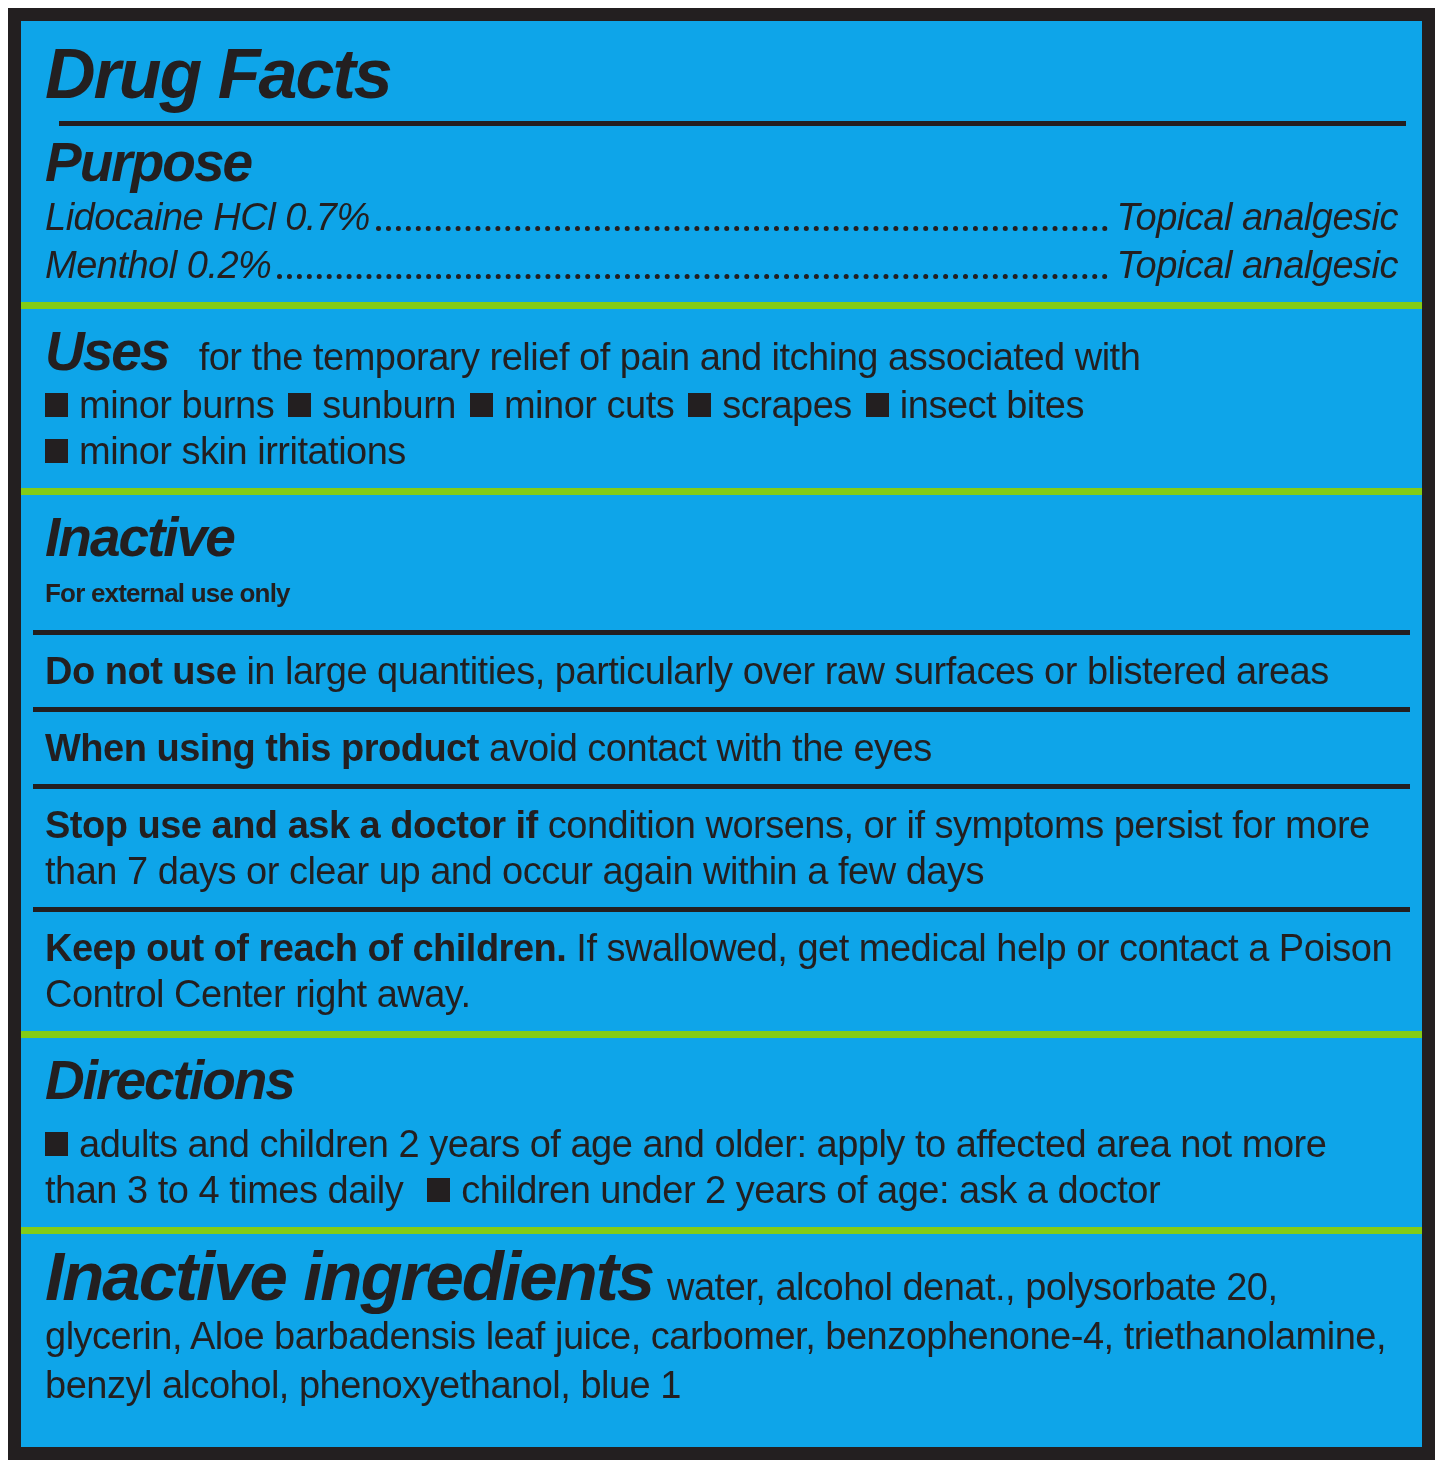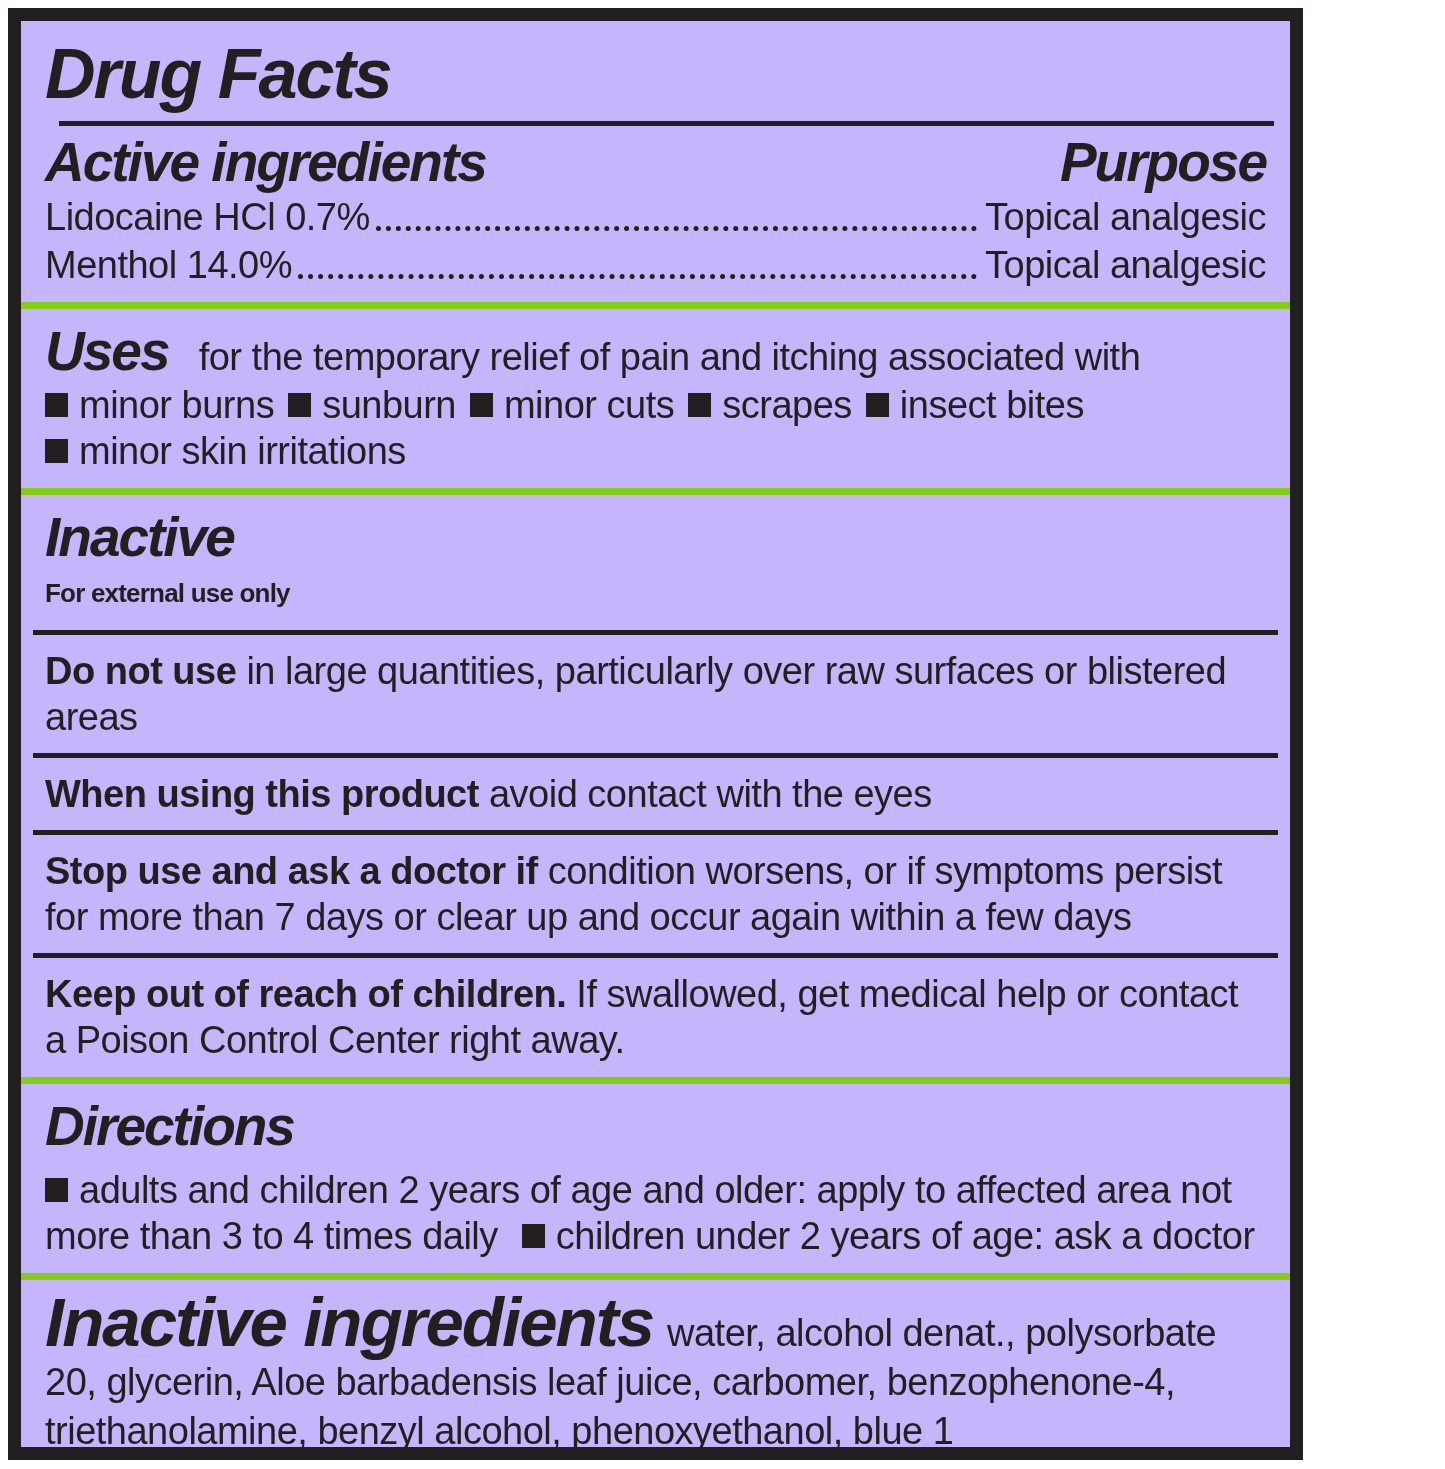--- a/index.html
+++ b/index.html
@@ -8,23 +8,23 @@
     width: 1445px; height: 1469px;
     background: #ffffff;
     color: #231f20;
     font-family: "Liberation Sans", sans-serif;
     position: relative;
     overflow: hidden;
   }
   .frame {
     position: absolute;
     left: 8px; top: 8px;
-    width: 1295px; height: 1452px;
+    width: 1427px; height: 1452px;
     border: 13px solid #231f20;
-    background: #c4b5fd;
+    background: #0ea5e9;
     display: flex;
     flex-direction: column;
     overflow: hidden;
   }
   .section {
     padding: 12px 24px 14px 24px;
     border-top: 7px solid #84cc16;
   }
   .section:first-child { border-top: none; }
   .section:last-child { flex: 1; }
@@ -54,21 +54,21 @@
   }
   .lead-bold { font-weight: bold; }
   .ext-use { font-size: 26px; font-weight: bold; letter-spacing: -0.8px; line-height: 48px; margin-top: 2px; }
 
   
   .ai-header {
     display: flex; justify-content: space-between; align-items: baseline;
     margin-top: 2px;
   }
   .ing-row {
-    display: flex; align-items: flex-end; margin-top: 2px;
+    display: flex; align-items: flex-end; margin-top: 2px; font-style: italic;
   }
   .leader {
     flex: 1;
     border-bottom: 5px dotted #231f20;
     margin: 0 8px 9px 6px;
   }
 
   
   .sq {
     display: inline-block;
@@ -92,30 +92,29 @@
 </style>
 </head>
 <body>
 
 <div class="frame">
 
   <div class="section">
     <span class="h-title">Drug Facts</span>
     <hr class="title-rule">
     <div class="ai-header">
-      <span class="h-section">Active ingredients</span>
       <span class="h-section">Purpose</span>
     </div>
     <div class="ing-row">
       <span class="row-name">Lidocaine HCl 0.7%</span>
       <span class="leader"></span>
       <span class="row-purpose">Topical analgesic</span>
     </div>
     <div class="ing-row">
-      <span class="row-name">Menthol 14.0%</span>
+      <span class="row-name">Menthol 0.2%</span>
       <span class="leader"></span>
       <span class="row-purpose">Topical analgesic</span>
     </div>
   </div>
 
   <div class="section">
     <p class="para body-text"><span class="h-section">Uses</span>&nbsp;&nbsp; <span>for the temporary relief of pain and itching associated with</span></p>
     <p class="para body-text uses-line1"><span class="sq"></span><span>minor burns</span><span class="sq sq-gap"></span><span>sunburn</span><span class="sq sq-gap"></span><span>minor cuts</span><span class="sq sq-gap"></span><span>scrapes</span><span class="sq sq-gap"></span><span>insect bites</span></p>
     <p class="para body-text"><span class="sq"></span><span>minor skin irritations</span></p>
   </div>

